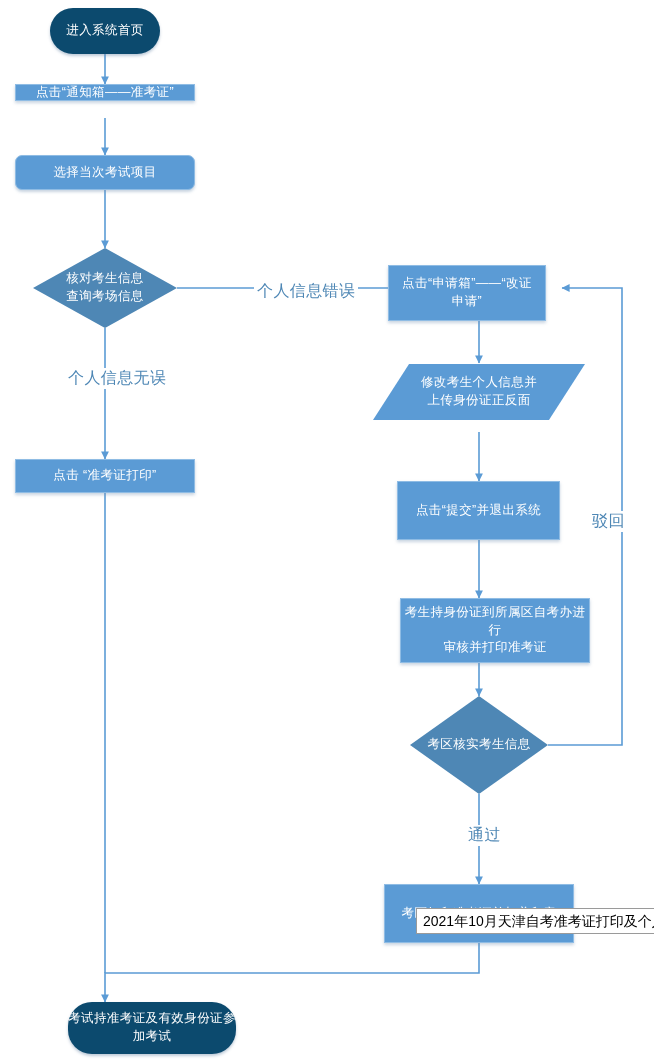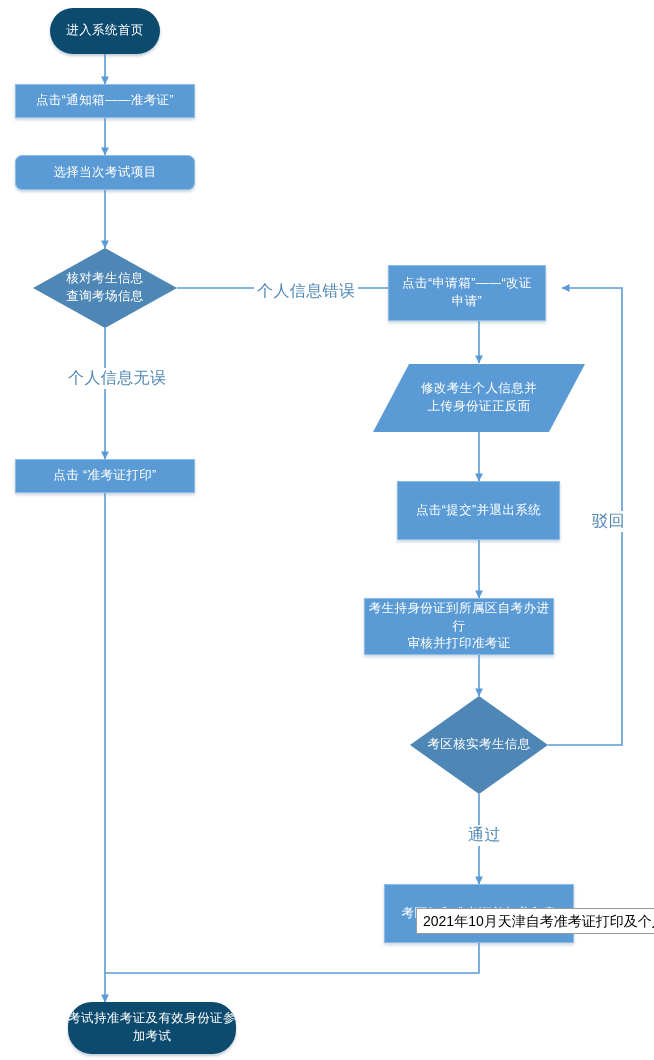--- a/index.html
+++ b/index.html
@@ -125,44 +125,44 @@
       <path d="M479,794 L479,884" marker-end="url(#ah)"></path>
 
       <path d="M479,943 L479,973 L105,973 L105,1002" marker-end="url(#ah)"></path>
 
       <path d="M105,493 L105,973"></path>
     </g>
   </svg>
 
   <div class="node terminal" style="left:50px;top:8px;width:110px;height:46px;">进入系统首页</div>
 
-  <div class="node process" style="left:15px;top:84px;width:180px;height:34px;">点击“通知箱——准考证”</div>
+  <div class="node process" style="left:15px;top:84px;width:180px;height:17px;">点击“通知箱——准考证”</div>
 
   <div class="node process" style="left:15px;top:155px;width:180px;height:35px;border-radius:7px;">选择当次考试项目</div>
 
   <div class="node decision" style="left:33px;top:248px;width:144px;height:80px;">
     <span class="dia-fill"></span>
     <span>核对考生信息
 查询考场信息</span>
   </div>
 
   <div class="node process" style="left:15px;top:459px;width:180px;height:34px;">点击 “准考证打印”</div>
 
   <div class="node process" style="left:388px;top:265px;width:158px;height:56px;">点击“申请箱”——“改证
 申请”</div>
 
-  <div class="node data-shape" style="left:373px;top:364px;width:212px;height:68px;">
+  <div class="node data-shape" style="left:373px;top:364px;width:212px;height:56px;">
     <span class="par-fill"></span>
     <span>修改考生个人信息并
 上传身份证正反面</span>
   </div>
 
   <div class="node process" style="left:397px;top:481px;width:163px;height:59px;">点击“提交”并退出系统</div>
 
-  <div class="node process" style="left:364px;top:598px;width:190px;height:57px;">考生持身份证到所属区自考办进行
+  <div class="node process" style="left:400px;top:598px;width:190px;height:65px;">考生持身份证到所属区自考办进行
 审核并打印准考证</div>
 
   <div class="node decision" style="left:410px;top:696px;width:138px;height:98px;">
     <span class="dia-fill"></span>
     <span>考区核实考生信息</span>
   </div>
 
   <div class="node process" style="left:384px;top:884px;width:190px;height:59px;">考区打印准考证并加盖印章</div>
 
   <div class="node terminal" style="left:22px;top:1002px;width:168px;height:52px;margin-left:46px;">考试持准考证及有效身份证参

